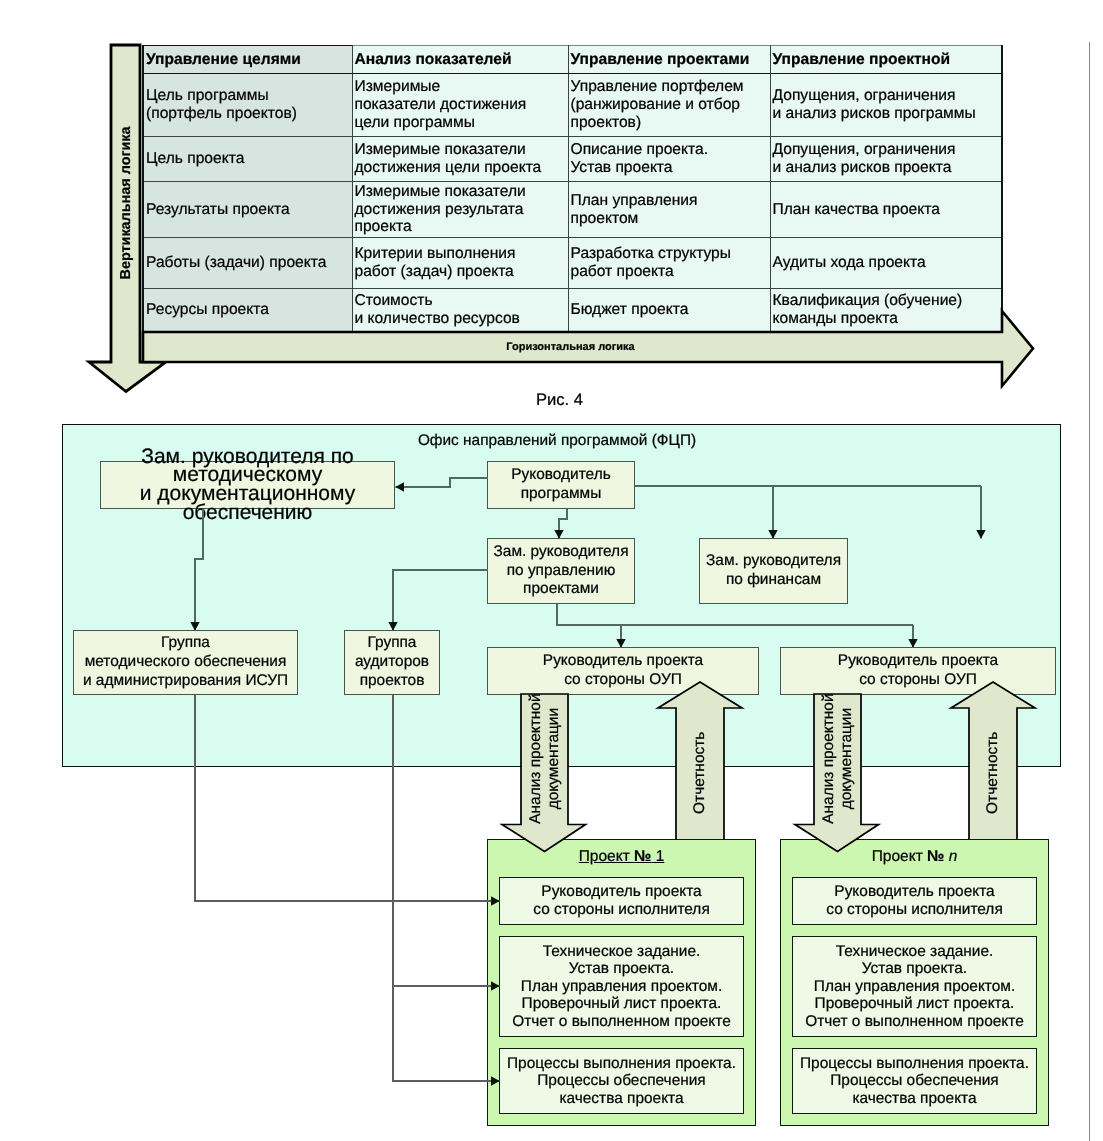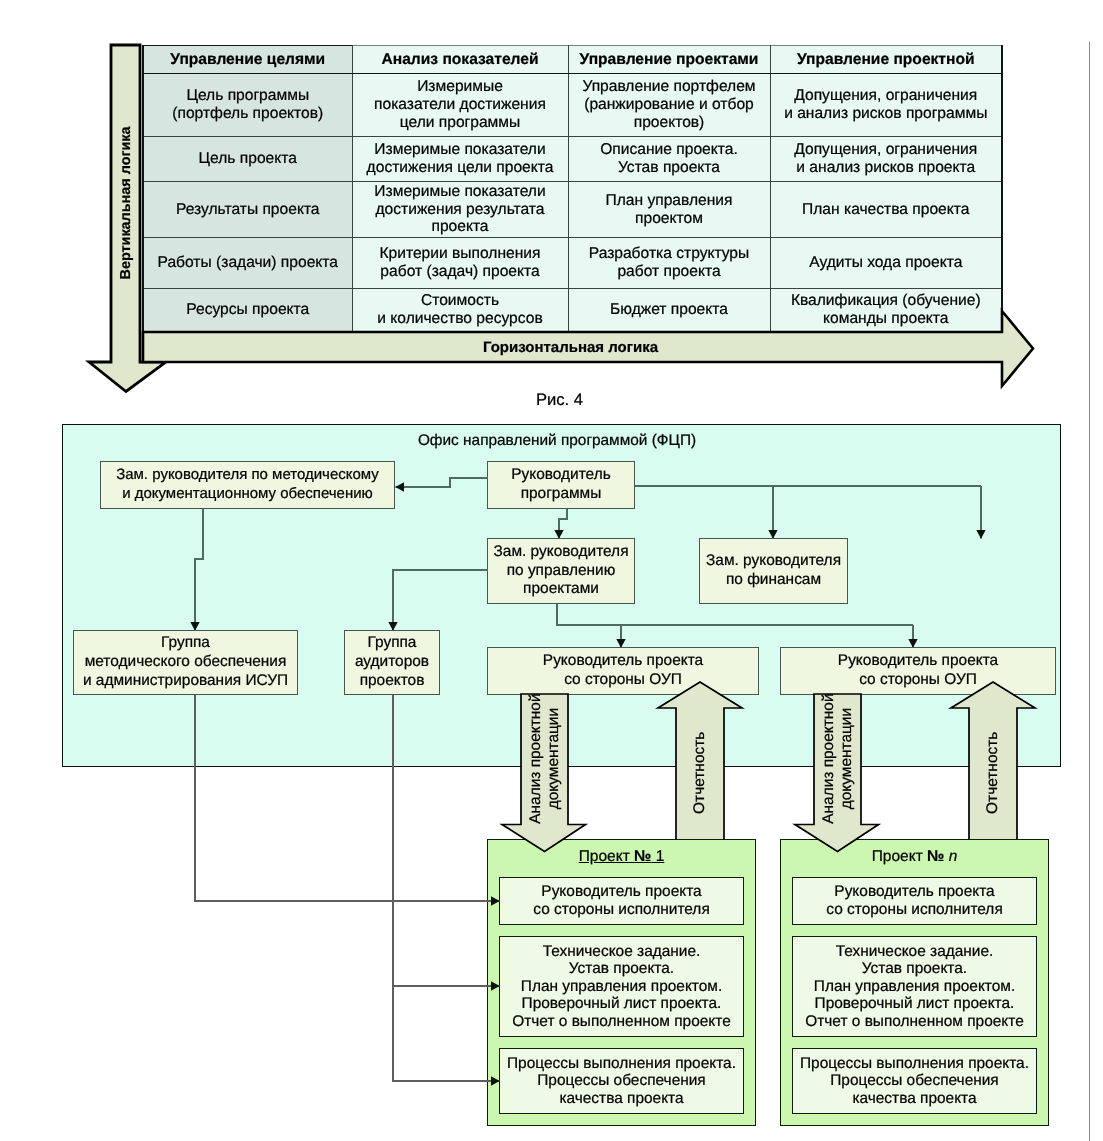--- a/index.html
+++ b/index.html
@@ -12,35 +12,35 @@
   .cell,.txt,.vtxt,.vtxt2,#officetitle,#caption,#hlabel,#vlabel span,
   [data-name^="project-title"]{-webkit-text-stroke:0.22px currentColor;}
   .ctr{display:flex;align-items:center;justify-content:center;}
   .txt{white-space:pre-line;text-align:center;line-height:19px;font-size:15px;}
 
   #pagerule{left:1089px;top:42px;width:1.2px;height:1099px;background:#8a8a8a;}
 
   
   #tblwrap{left:142px;top:45px;width:860px;height:288px;}
   table.grid{border-collapse:collapse;width:100%;height:100%;table-layout:fixed;}
-  table.grid td{border:1.1px solid #37453e;padding:0;vertical-align:middle;text-align:center;
+  table.grid td{border:1.1px solid #37453e;padding:0;vertical-align:middle;
                 background:#e8f8f2;}
   table.grid td.c1{background:#d7e5e0;}
   table.grid tr.hdr td{font-weight:bold;border-bottom:1.5px solid #101510;border-top:1.6px solid #7c827c;}
   table.grid tr.hdr td.c1{border-top:1.6px solid #101510;}
   table.grid tr.last td{border-bottom:2.2px solid #101510;}
   table.grid td.c1{border-left:2.2px solid #101510;}
   table.grid td.c4{border-right:2.2px solid #101510;}
   table.grid td .cell{white-space:pre-line;line-height:17.9px;font-size:15.6px;padding:0 2px;}
 
   #vlabel{left:107px;top:48px;width:38px;height:310px;}
   #vlabel span{display:block;font-size:14.4px;font-weight:bold;white-space:nowrap;
                transform:rotate(-90deg);}
 
-  #hlabel{left:141px;top:332px;width:859px;height:30px;font-size:15px;font-weight:bold;}
+  #hlabel{left:141px;top:332px;width:859px;height:30px;font-size:11px;font-weight:bold;}
 
   #caption{left:8px;top:390px;width:1103px;text-align:center;font-size:16.6px;}
 
   #office{left:62px;top:424px;width:999px;height:343px;
           background:#d8fcf0;border:1.7px solid #0b0f0d;}
   #officetitle{left:58px;top:432px;width:998px;text-align:center;font-size:15.4px;}
 
   .nbox{background:#eff7e0;border:1.5px solid #46564c;}
   .pbox{background:#ccf7b0;border:1.8px solid #111a10;}
   .pitem{background:#eefae5;border:1.3px solid #111a10;}
@@ -179,21 +179,21 @@
       </table>
 </div>
 <div class="abs" id="caption" data-name="figure-caption">Рис. 4</div>
 <svg class="ov" data-name="horizontal-logic-arrow" viewBox="0 0 1103 1141">
   <polygon points="143,332 1002,332 1002,311 1033,348.5 1002,386 1002,362 143,362" fill="#dfe8cd" stroke="#000" stroke-width="2.6" stroke-linejoin="miter"></polygon>
 </svg>
 <div class="abs ctr" id="hlabel" data-name="horizontal-logic-label">Горизонтальная логика</div>
 <div class="abs" id="office" data-name="program-office-panel"></div>
 <div class="abs" id="officetitle" data-name="program-office-title">Офис направлений программой (ФЦП)</div>
 <div class="abs ctr nbox" style="left:100px;top:461px;width:295px;height:48px" data-name="deputy-method-box">
-      <div class="txt" style="font-size:15px;line-height:18.7px" data-name="deputy-method-box-label">Зам. руководителя по методическому
+      <div class="txt" style="font-size:21px;line-height:18.7px" data-name="deputy-method-box-label">Зам. руководителя по методическому
 и документационному обеспечению</div>
     </div>
 <div class="abs ctr nbox" style="left:487px;top:461px;width:148px;height:48px" data-name="program-head-box">
       <div class="txt" style="font-size:15.45px;line-height:18.7px" data-name="program-head-box-label">Руководитель
 программы</div>
     </div>
 <div class="abs ctr nbox" style="left:487px;top:538px;width:148px;height:66px" data-name="deputy-projects-box">
       <div class="txt" style="font-size:15.45px;line-height:18.7px" data-name="deputy-projects-box-label">Зам. руководителя
 по управлению
 проектами</div>

